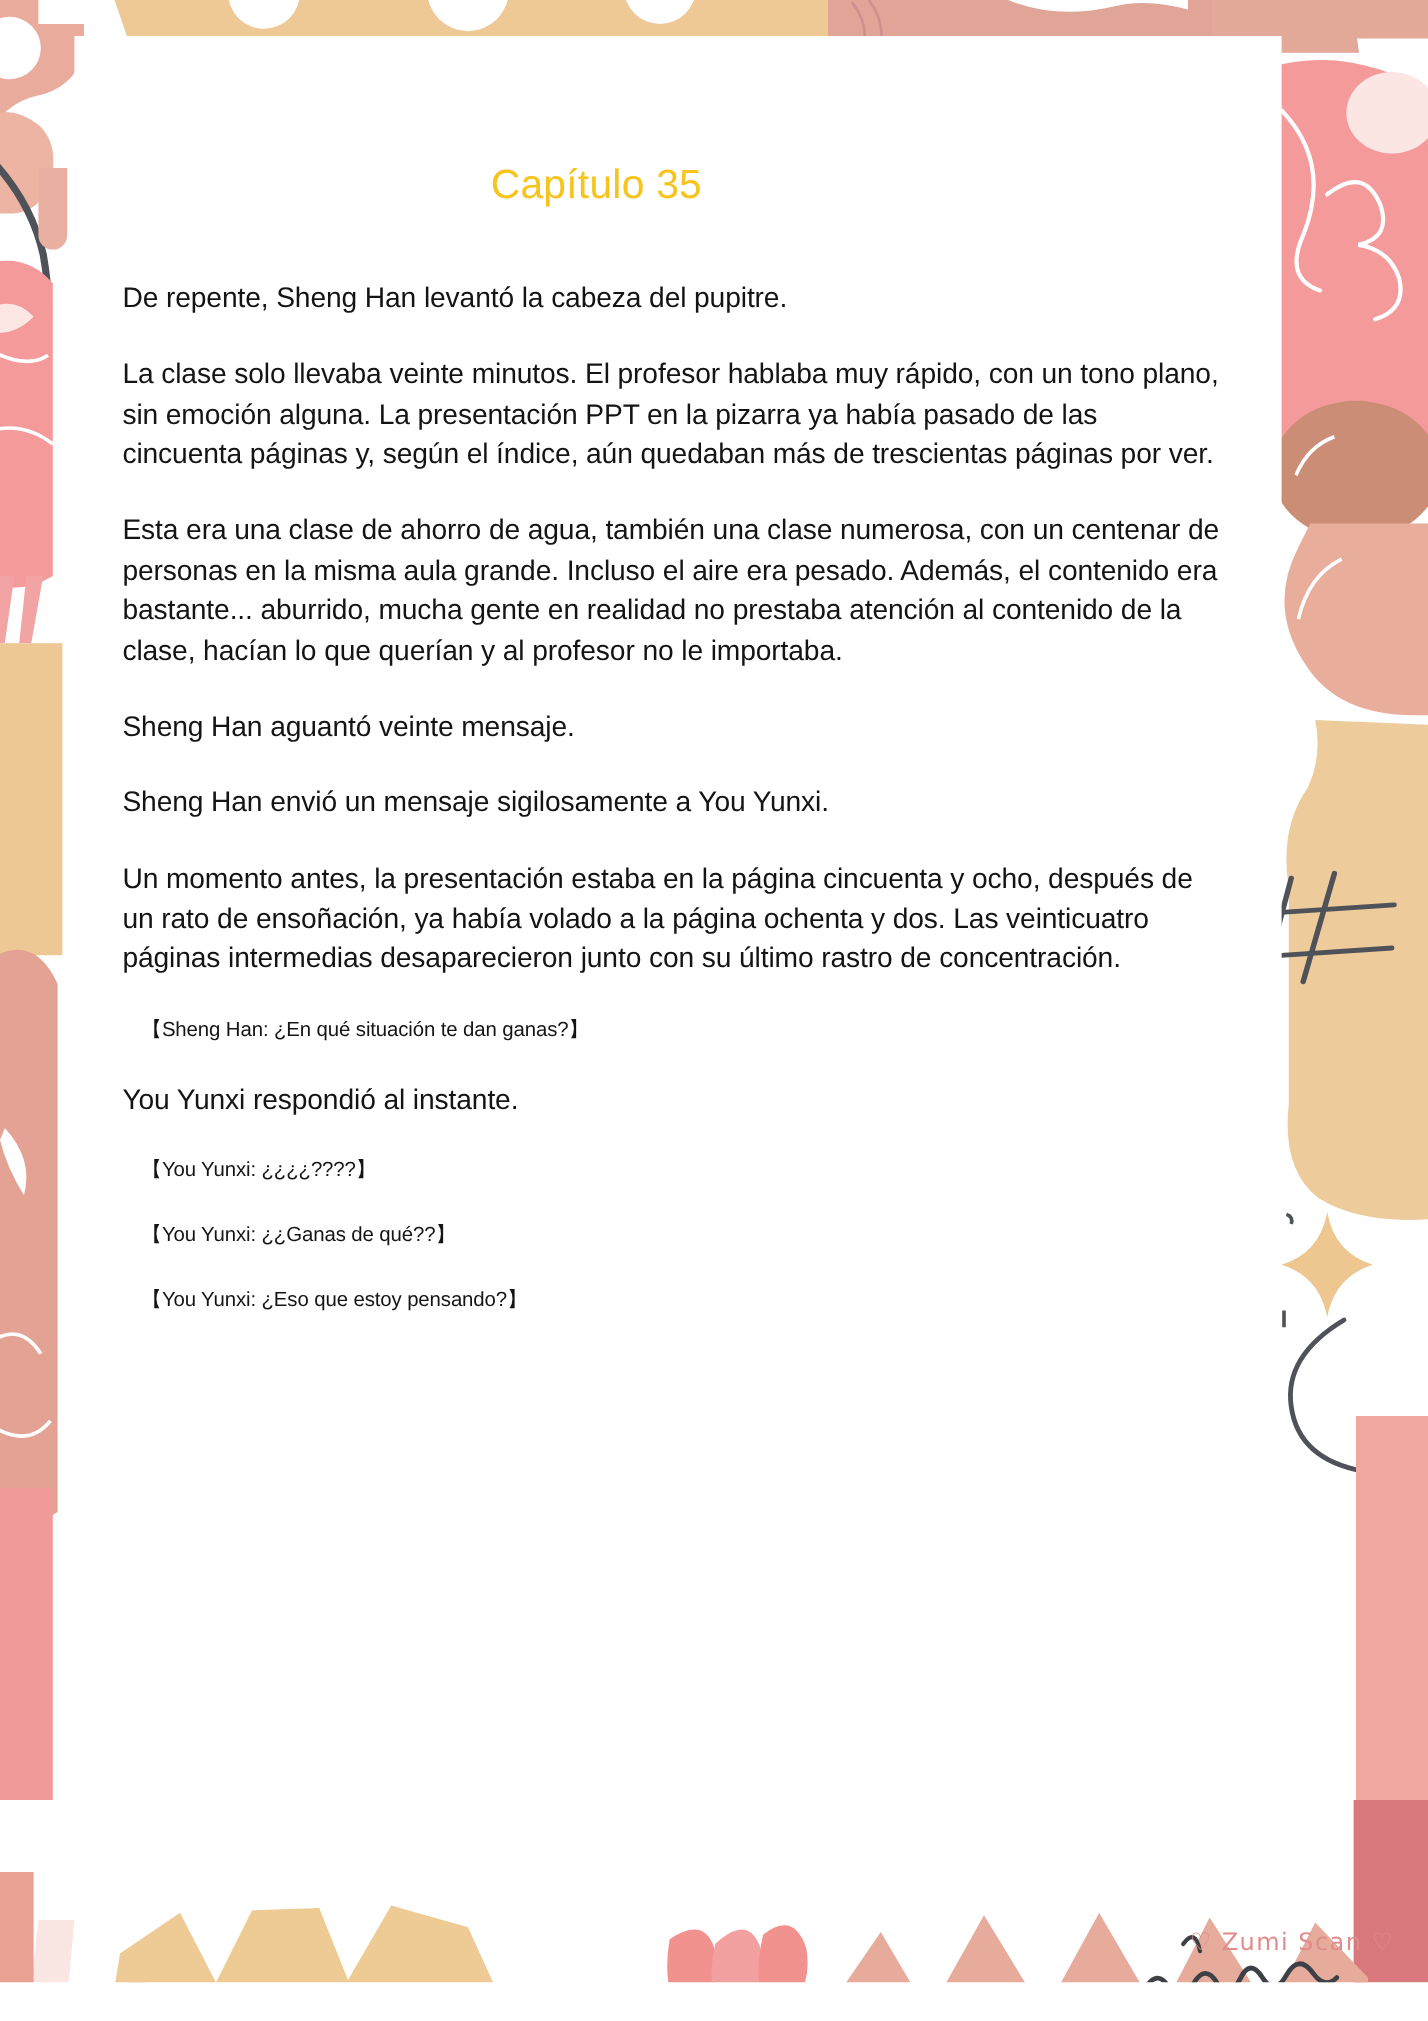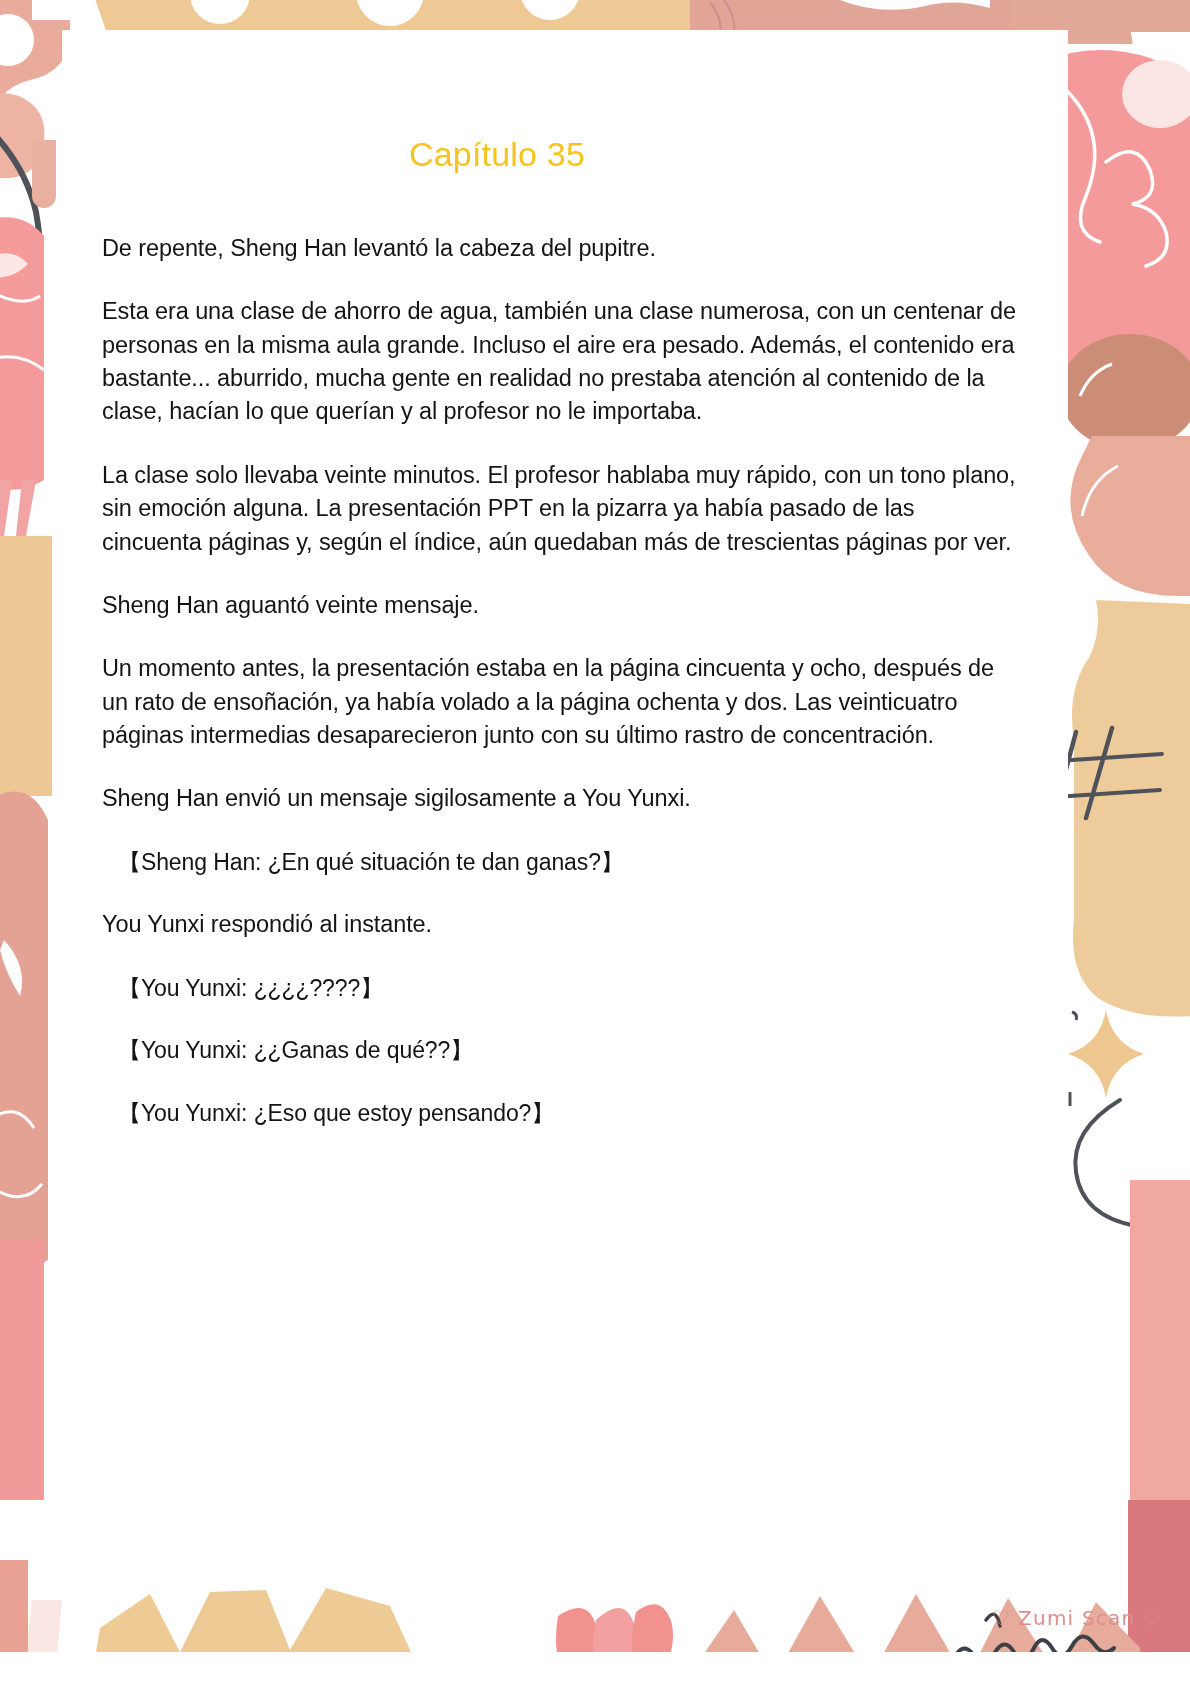--- a/index.html
+++ b/index.html
@@ -68,21 +68,21 @@
     font-size: 23.5px;
     line-height: 1.42;
     color: #141414;
     font-weight: 400;
     letter-spacing: -0.1px;
   }
 
   p.msg {
     margin: 0 0 30px 0;
     padding-left: 16px;
-    font-size: 23px;
+    font-size: 17px;
     line-height: 1.42;
     color: #141414;
     letter-spacing: -0.1px;
   }
 
   .footer-sig {
     position: absolute;
     right: 28px;
     bottom: 22px;
     font-size: 20px;
@@ -225,25 +225,25 @@
   </div>
 
   <div class="sheet"></div>
 
   <div class="content">
 
     <h1 class="chapter-title">Capítulo 35</h1>
 
     <div class="body-text">
         <p class="para">De repente, Sheng Han levantó la cabeza del pupitre.</p>
+        <p class="para">La clase solo llevaba veinte minutos. El profesor hablaba muy rápido, con un tono plano, sin emoción alguna. La presentación PPT en la pizarra ya había pasado de las cincuenta páginas y, según el índice, aún quedaban más de trescientas páginas por ver.</p>
         <p class="para">Esta era una clase de ahorro de agua, también una clase numerosa, con un centenar de personas en la misma aula grande. Incluso el aire era pesado. Además, el contenido era bastante... aburrido, mucha gente en realidad no prestaba atención al contenido de la clase, hacían lo que querían y al profesor no le importaba.</p>
-        <p class="para">La clase solo llevaba veinte minutos. El profesor hablaba muy rápido, con un tono plano, sin emoción alguna. La presentación PPT en la pizarra ya había pasado de las cincuenta páginas y, según el índice, aún quedaban más de trescientas páginas por ver.</p>
         <p class="para">Sheng Han aguantó veinte mensaje.</p>
+        <p class="para">Sheng Han envió un mensaje sigilosamente a You Yunxi.</p>
         <p class="para">Un momento antes, la presentación estaba en la página cincuenta y ocho, después de un rato de ensoñación, ya había volado a la página ochenta y dos. Las veinticuatro páginas intermedias desaparecieron junto con su último rastro de concentración.</p>
-        <p class="para">Sheng Han envió un mensaje sigilosamente a You Yunxi.</p>
         <p class="msg">【Sheng Han: ¿En qué situación te dan ganas?】</p>
         <p class="para">You Yunxi respondió al instante.</p>
         <p class="msg">【You Yunxi: ¿¿¿¿????】</p>
         <p class="msg">【You Yunxi: ¿¿Ganas de qué??】</p>
         <p class="msg">【You Yunxi: ¿Eso que estoy pensando?】</p>
       </div>
 
   </div>
 
   <div class="footer-sig">♡ Zumi Scan ♡</div>

